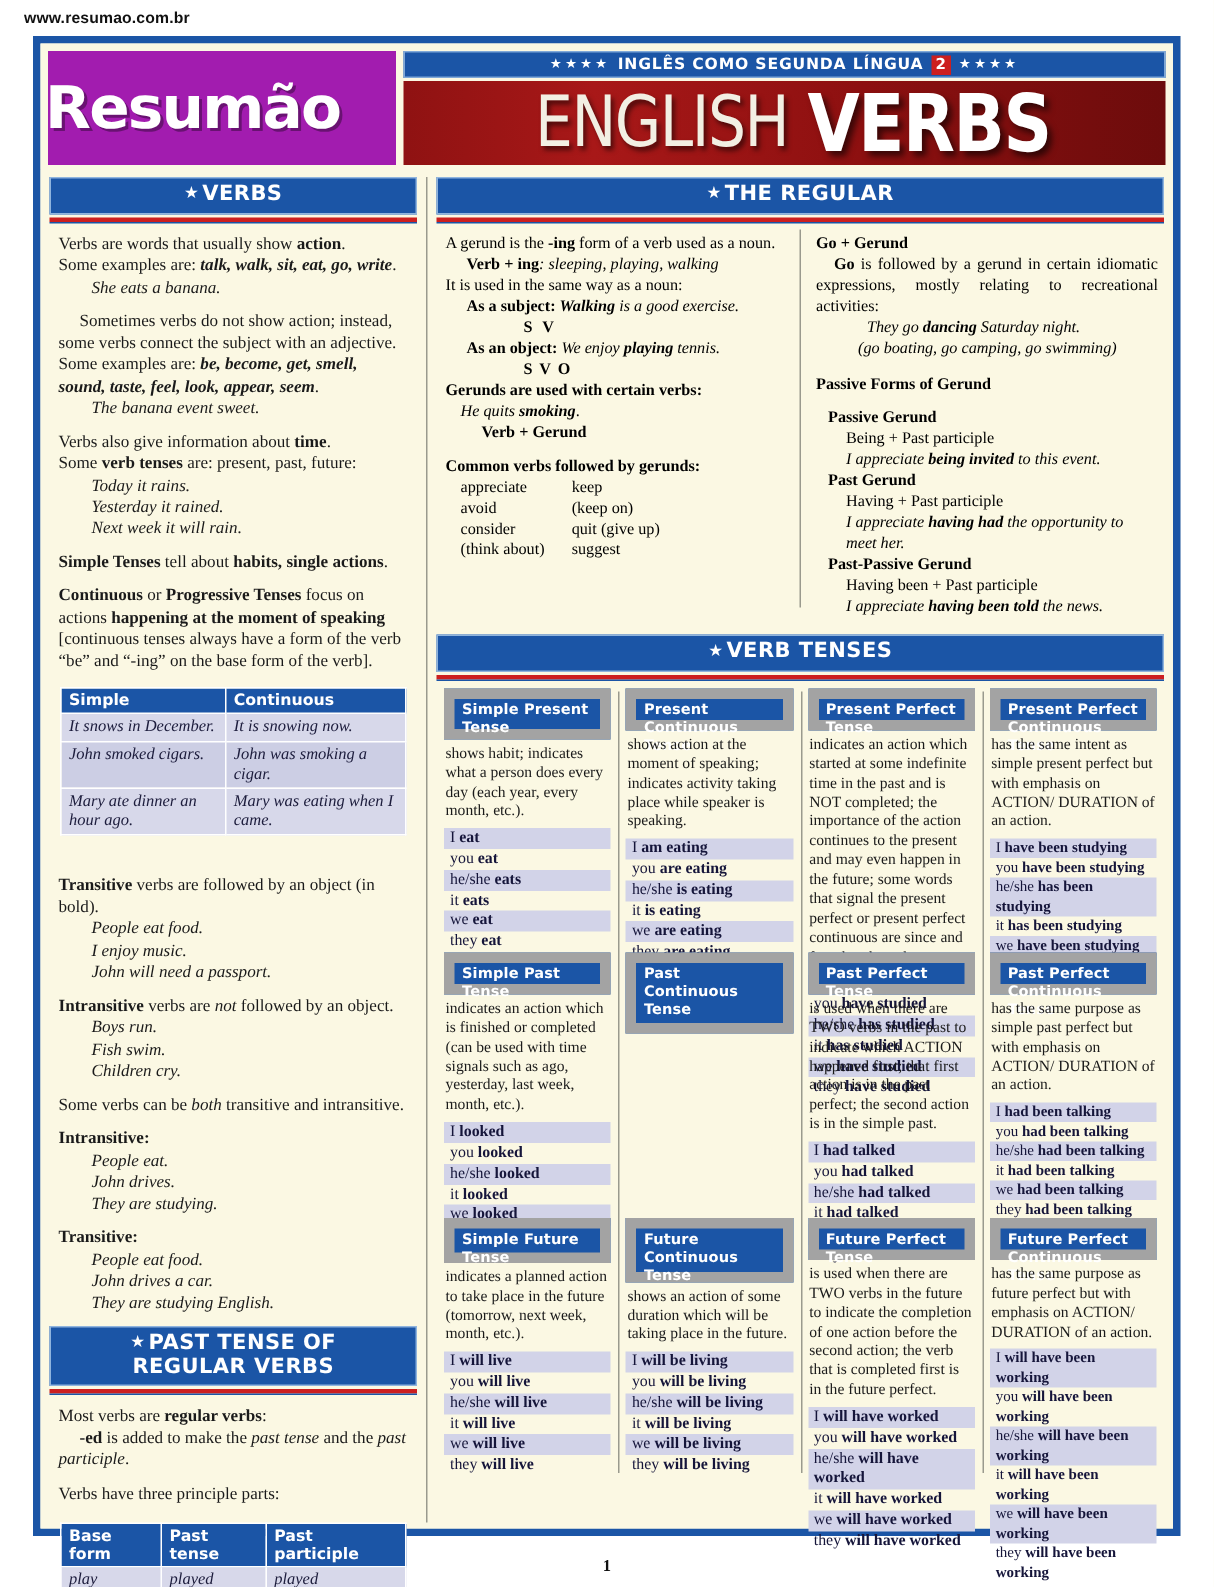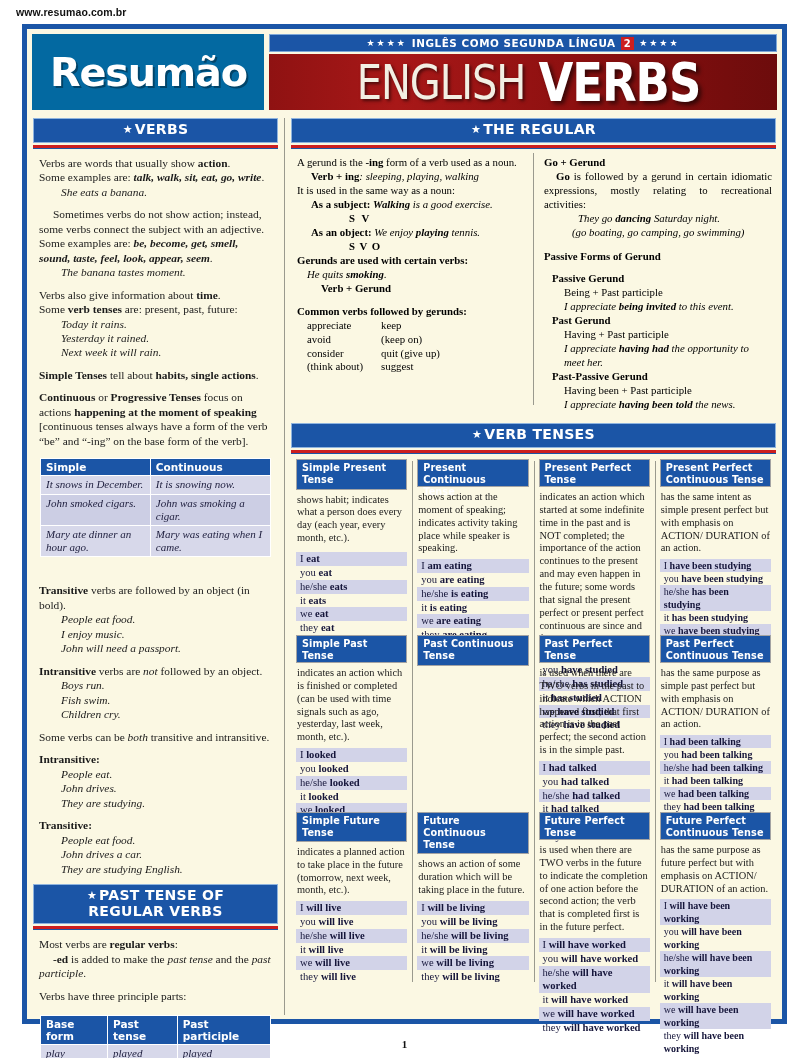--- a/index.html
+++ b/index.html
@@ -25,22 +25,22 @@
     border: 5px solid #1b55a6;
     background: #fbf8e3;
   }
 
   
   .masthead {
     position: relative; height: 84px; background: #fbf8e3;
     padding: 5px 5px 3px 5px; display: flex; gap: 5px;
   }
   .logo-box {
-    width: 232px; background: #0369a1;
-    display: flex; align-items: center; justify-content: center;
+    width: 232px; background: #a21caf;
+    display: flex; align-items: center; justify-content: flex-start;
     overflow: hidden;
   }
   .logo-text {
     font-family: "DejaVu Sans", sans-serif;
     font-weight: bold; font-size: 39px; color: #fff;
     letter-spacing: -1.2px; line-height: 1;
     text-shadow: 2px 2px 0 rgba(0,0,0,.35);
     transform: scaleX(1.02);
   }
   .title-box { flex: 1; display: flex; flex-direction: column; }
@@ -125,21 +125,21 @@
   .tbl-wrap { padding: 2px 7px 0 7px; }
 
   
   .tense-grid { display: flex; gap: 0; padding: 5px 0 0 0; }
   .tense-col { flex: 1; padding: 0 5px; position: relative; }
   .tense-col + .tense-col:before {
     content:""; position:absolute; left:0; top: 2px; bottom: 2px;
     width:1px; background:#9a9a8e;
   }
   .t-head {
-    background: #1b55a6; border: 1px solid #a3a3a3; color: #fff;
+    background: #1b55a6; border: 7px solid #a3a3a3; color: #fff;
     font-family: "DejaVu Sans", sans-serif; font-weight: bold;
     font-size: 9.7px; line-height: 1.22; padding: 2px 5px 3px 5px;
     letter-spacing: .1px; min-height: 28px;
   }
   .t-desc { font-size: 10.4px; line-height: 1.24; color: #1a1a1a; padding: 4px 1px 0 1px; }
   .conj { margin-top: 4px; font-size: 10.6px; line-height: 1.3; }
   .conj div { padding: 0 4px; color: #15153a; }
   .conj div.hl { background: #d2d3e8; }
   .tense-block { display: flex; flex-direction: column; }
   .spacer { flex: 1; }
@@ -191,21 +191,21 @@
           <div class="prose">
             <p>
               <span class="ind" style="display:inline"><span>Verbs are words that usually show </span><b>action</b><span>.</span></span><br>
               <span>Some examples are: </span><span class="bi">talk, walk, sit, eat, go, write</span><span>.</span><br>
               <span class="ex" style="display:inline-block">She eats a banana.</span>
             </p>
 
             <p>
               <span class="ind" style="display:block">Sometimes verbs do not show action; instead, some verbs connect the subject with an adjective.</span>
               <span>Some examples are: </span><span class="bi">be, become, get, smell, sound, taste, feel, look, appear, seem</span><span>.</span><br>
-              <span class="ex" style="display:inline-block">The banana tastes moment.</span>
+              <span class="ex" style="display:inline-block">The banana event sweet.</span>
             </p>
 
             <p>
               <span>Verbs also give information about </span><b>time</b><span>.</span><br>
               <span>Some </span><b>verb tenses</b><span> are: present, past, future:</span><br>
               <span class="ex" style="display:block">Today it rains.</span>
               <span class="ex" style="display:block">Yesterday it rained.</span>
               <span class="ex" style="display:block">Next week it will rain.</span>
             </p>
 

